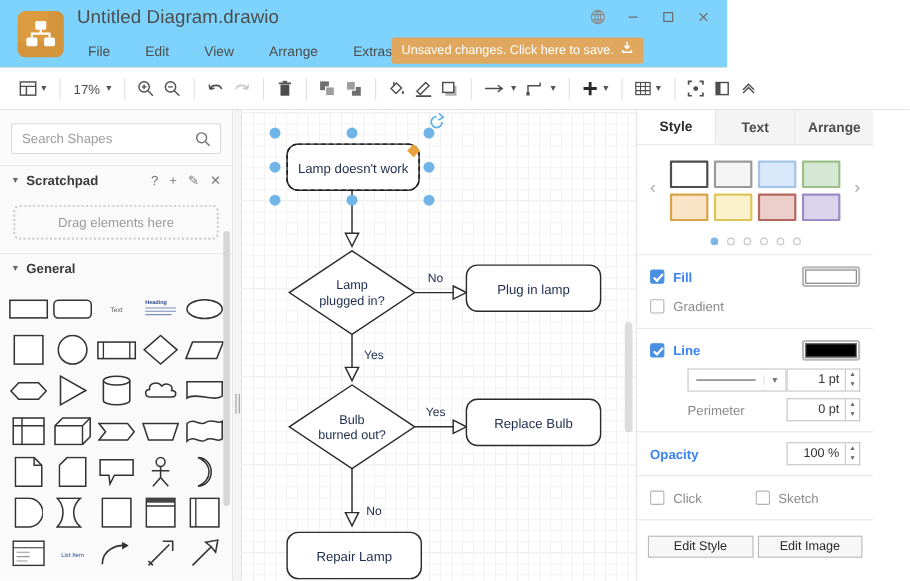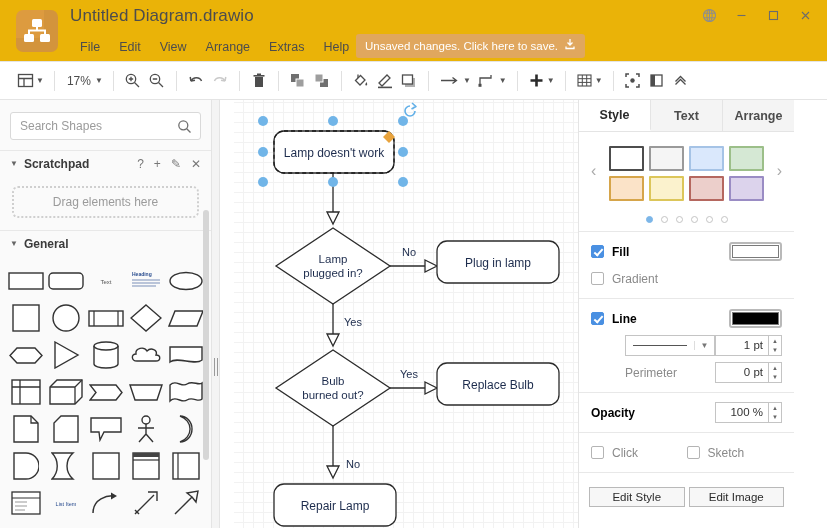--- a/index.html
+++ b/index.html
@@ -8,35 +8,35 @@
     font-family: "Liberation Sans", sans-serif;
     font-size: 12px;
     color: #333;
     background: #fff;
     overflow: hidden;
   }
   #app { position: relative; width: 827px; height: 528px; }
 
   
   .titlebar {
-    position: absolute; left: 0; top: 0; width: 827px; height: 62px;
-    background: #eab308; border-bottom: 1px solid #e4e4e4;
+    position: absolute; left: 0; top: 0; width: 661px; height: 62px;
+    background: #7dd3fc; border-bottom: 1px solid #e4e4e4;
   }
   .logo {
     position: absolute; left: 16px; top: 10px; width: 42px; height: 42px;
     border-radius: 7px; background: #dd9b3f;
     box-shadow: inset -14px -14px 0 0 rgba(0,0,0,0.045);
   }
   .logo svg { position: absolute; left: 7px; top: 7px; }
   .app-title {
     position: absolute; left: 70px; top: 6px;
     font-size: 17px; color: #4d4d4d; letter-spacing: .1px;
     white-space: nowrap;
   }
-  .menubar { position: absolute; left: 72px; top: 38px; display: flex; gap: 3px; }
+  .menubar { position: absolute; left: 72px; top: 38px; display: flex; gap: 16px; }
   .menu-item {
     padding: 2px 8px; font-size: 12.5px; color: #4d4d4d; cursor: default;
     white-space: nowrap;
   }
   .save-pill {
     position: absolute; left: 356px; top: 34px; height: 24px;
     background: #e0a75e; color: #fff; border-radius: 3px;
     font-size: 11.5px; line-height: 24px; padding: 0 9px;
     display: flex; align-items: center; gap: 6px; white-space: nowrap;
     cursor: pointer;
@@ -124,21 +124,20 @@
   .canvas-wrap {
     position: absolute; left: 221px; top: 100px; width: 357px; height: 428px;
     overflow: hidden; background: #fff;
     background-image:
       linear-gradient(to right, #f2f2f2 1px, transparent 1px),
       linear-gradient(to bottom, #f2f2f2 1px, transparent 1px),
       linear-gradient(to right, #e6e6e6 1px, transparent 1px),
       linear-gradient(to bottom, #e6e6e6 1px, transparent 1px);
     background-size: 10px 10px, 10px 10px, 80px 80px, 80px 80px;
     background-position: 9px 2px, 9px 2px, 9px 2px, 9px 2px;
-    margin-left: 13px;
   }
   .canvas-svg { position: absolute; left: 0; top: 0; }
   .canvas-scrollbar {
     position: absolute; right: 3px; top: 193px; width: 7px; height: 100px;
     background: #dcdcdc; border-radius: 4px;
   }
 
   
   .right-panel {
     position: absolute; left: 578px; top: 100px; width: 216px; height: 428px;
@@ -172,21 +171,21 @@
   .fmt-block { border-top: 1px solid #e8e8e8; padding: 6px 0; }
   .cb {
     width: 13px; height: 13px; border: 1px solid #b4b4b4; border-radius: 2px;
     background: #fff; margin-right: 8px; flex: none; position: relative; cursor: pointer;
   }
   .cb.on { background: #4a90e2; border-color: #4a90e2; }
   .cb.on::after {
     content: ""; position: absolute; left: 4px; top: 1px; width: 3px; height: 7px;
     border: solid #fff; border-width: 0 2px 2px 0; transform: rotate(42deg);
   }
-  .fmt-label { font-size: 12px; font-weight: bold; color: #000000; }
+  .fmt-label { font-size: 12px; font-weight: bold; color: #3b82f6; }
   .fmt-label.muted { font-weight: normal; color: #8a8a8a; }
   .color-btn {
     margin-left: auto; width: 53px; height: 19px; border: 2px solid #b9b9b9;
     border-radius: 3px; padding: 1px; background: #fff; cursor: pointer;
   }
   .color-btn i { display: block; width: 100%; height: 100%; border: 1px solid #7a7a7a; }
   .line-style-sel {
     margin-left: 34px; width: 96px; height: 21px; border: 1px solid #c4c4c4;
     background: #fff; display: flex; align-items: center; cursor: pointer;
   }

